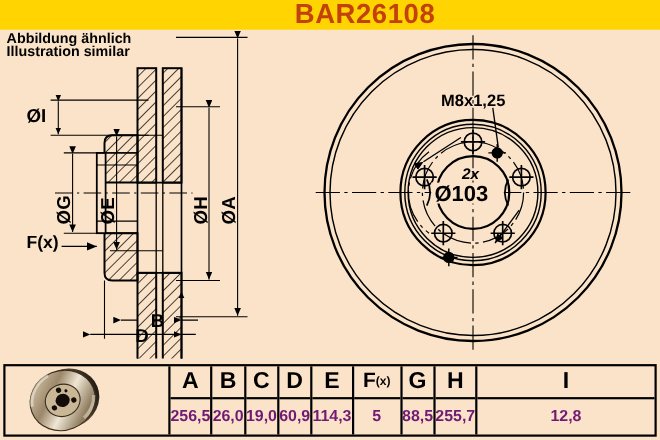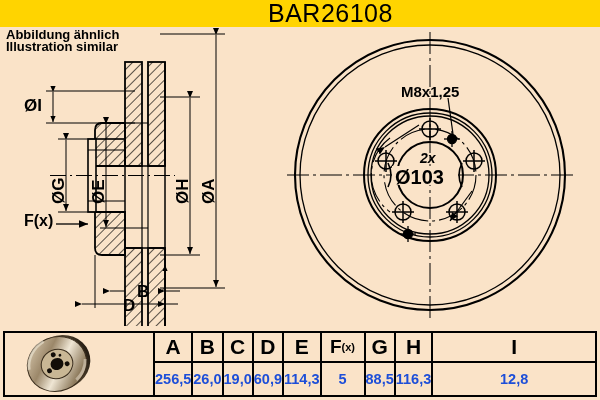--- a/index.html
+++ b/index.html
@@ -12,22 +12,22 @@
   }
   #root{position:relative;width:600px;height:400px;}
 
   
   .header-bar{
     position:absolute;left:0;top:0;width:600px;height:27px;
     background:#ffd400;
   }
   .part-title{
     position:absolute;left:268px;top:-1px;
-    font-size:25px;font-weight:normal;letter-spacing:.5px;
-    color:#000000;
+    font-size:25px;font-weight:bold;letter-spacing:.5px;
+    color:#c2410c;
     font-family:"Liberation Sans", sans-serif;
   }
   .note-block{
     position:absolute;left:6px;top:29px;
     font-size:13px;font-weight:bold;line-height:11.5px;
     color:#000;
   }
 
   
   .drawing{position:absolute;left:0;top:26px;width:548px;height:300px;}
@@ -64,21 +64,21 @@
     flex:0 0 30px;
     display:flex;align-items:center;justify-content:center;
     border-bottom:2px solid #000;
     font-size:21px;font-weight:bold;color:#000;
     box-sizing:border-box;
   }
   .col .hd .sub{font-size:11px;font-weight:bold;vertical-align:baseline;}
   .col .vl{
     flex:1;
     display:flex;align-items:center;justify-content:center;
-    font-size:14.5px;font-weight:bold;color:#1d4ed8;
+    font-size:14.5px;font-weight:bold;color:#701a75;
   }
 </style>
 </head>
 <body>
 
 <div id="root">
 
   <div class="header-bar"></div>
   <div class="part-title">BAR26108</div>
 
@@ -356,21 +356,21 @@
           <span>G</span>
             <span class="sub"></span>
         </div>
         <div class="vl">88,5</div>
       </div>
       <div class="col">
         <div class="hd">
           <span>H</span>
             <span class="sub"></span>
         </div>
-        <div class="vl">116,3</div>
+        <div class="vl">255,7</div>
       </div>
       <div class="col" style="flex:1.35;">
         <div class="hd">
           <span>I</span>
             <span class="sub"></span>
         </div>
         <div class="vl">12,8</div>
       </div>
     </div>
   </div>

